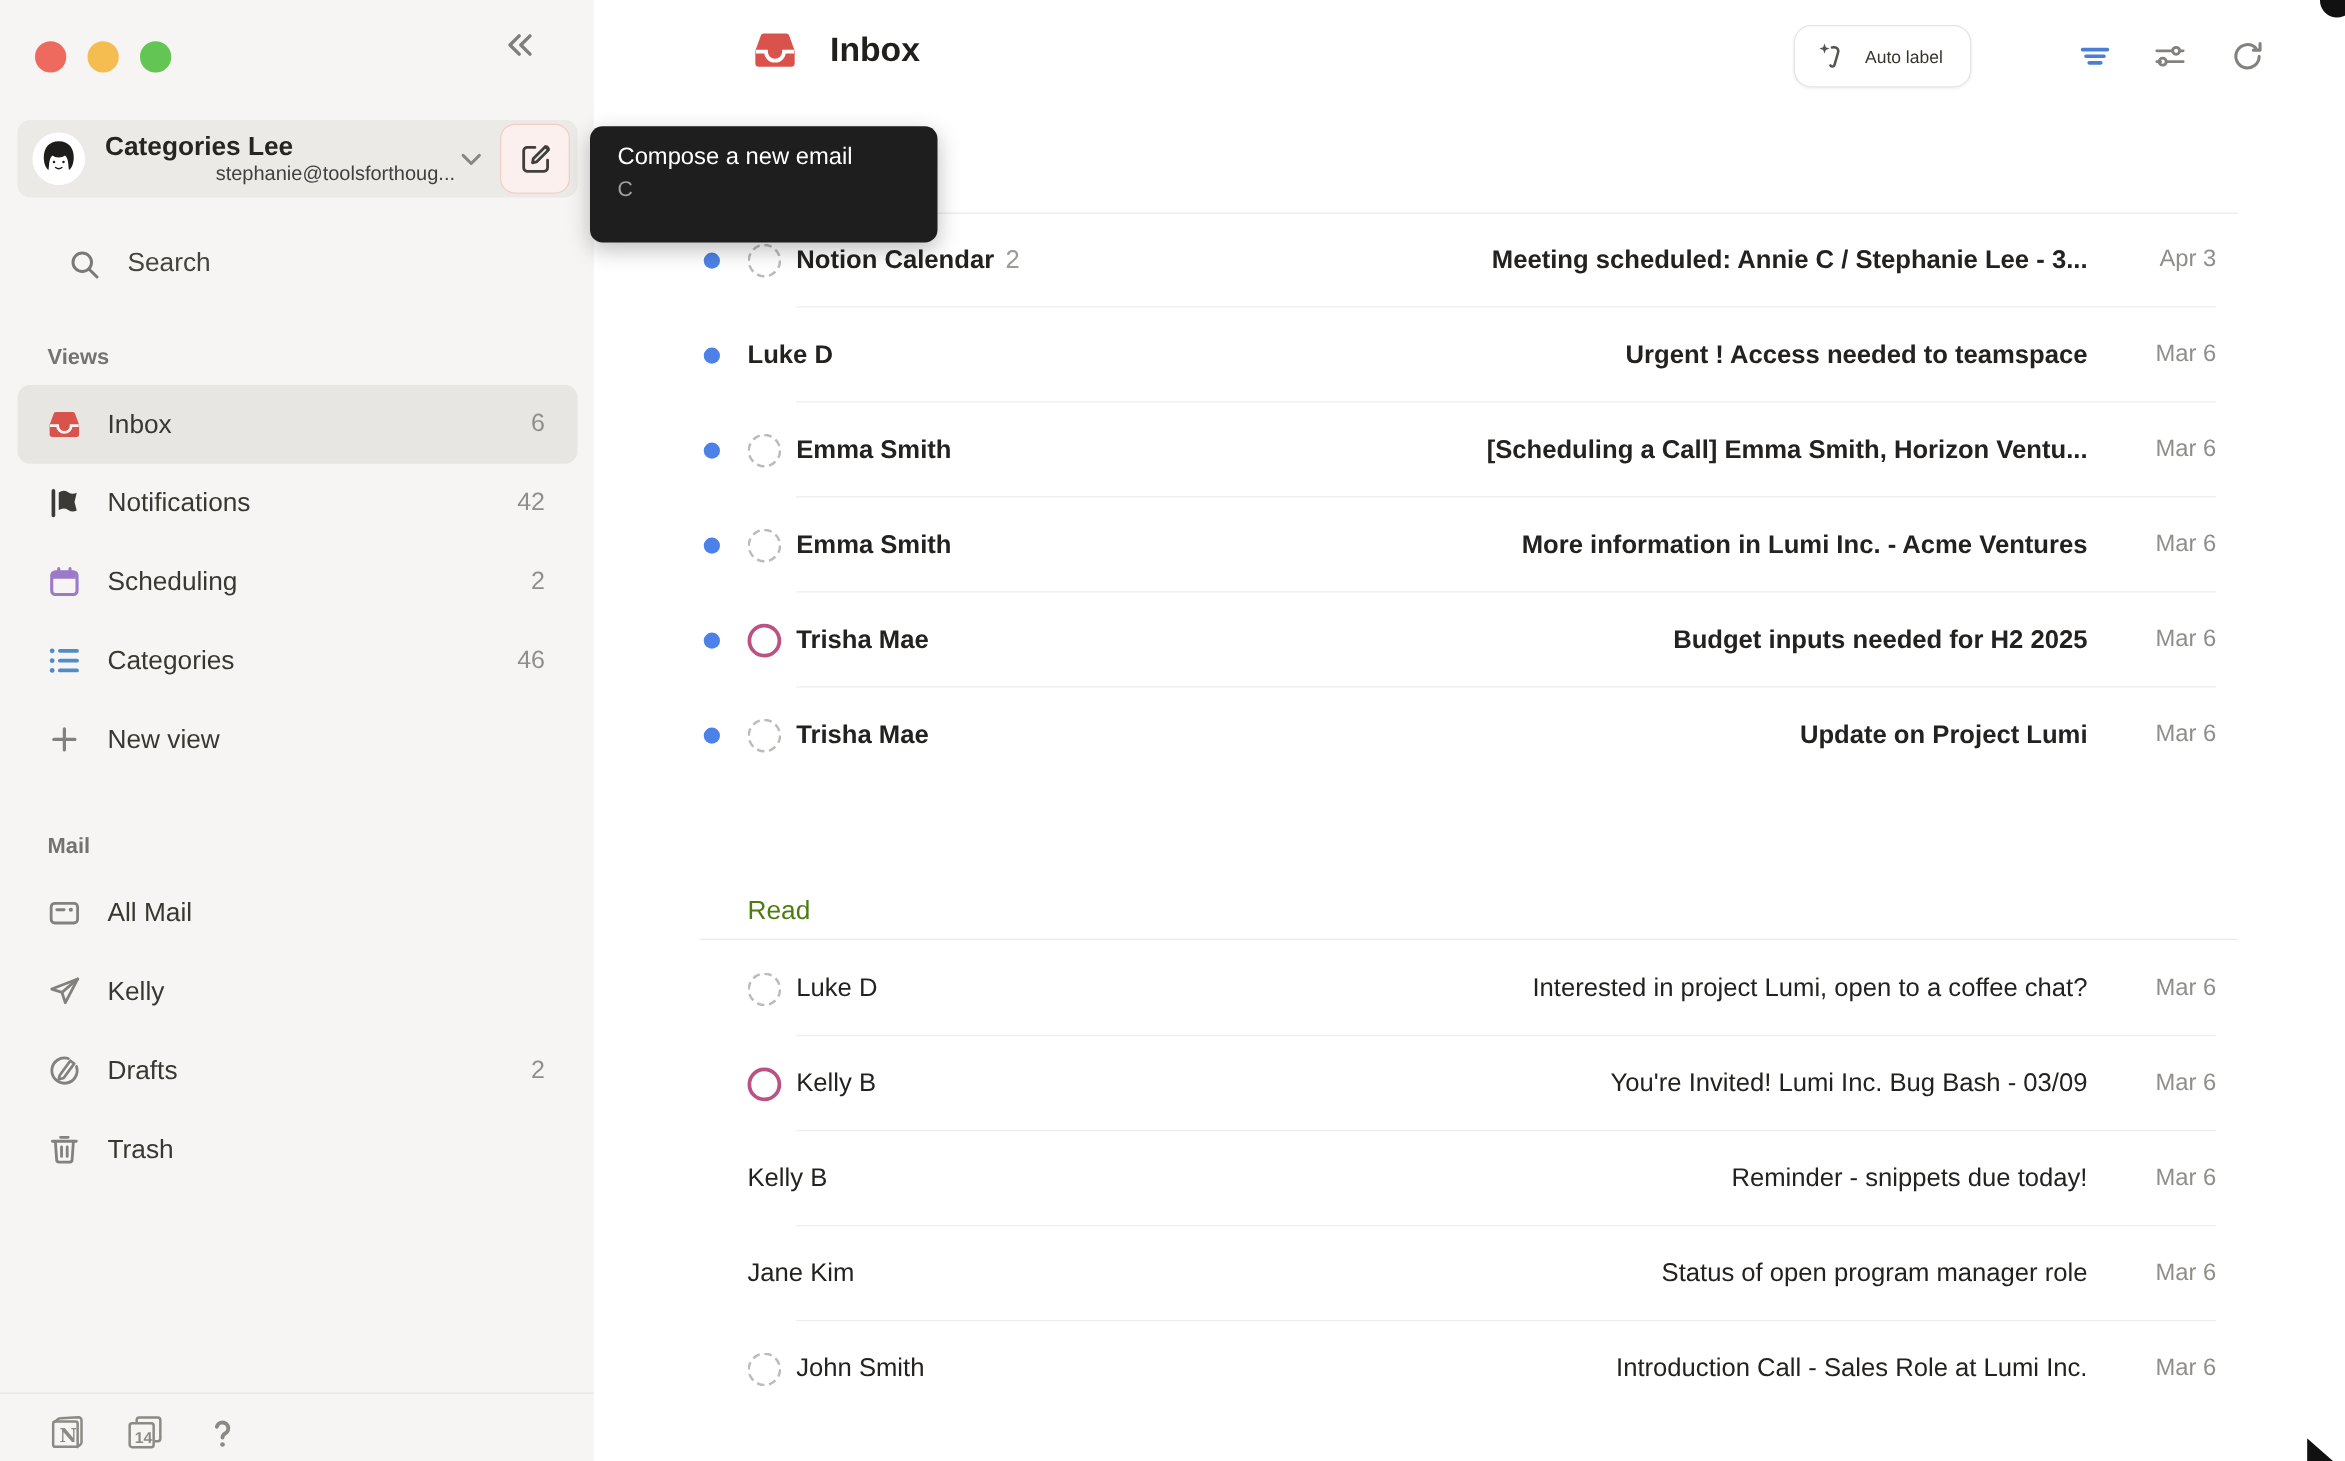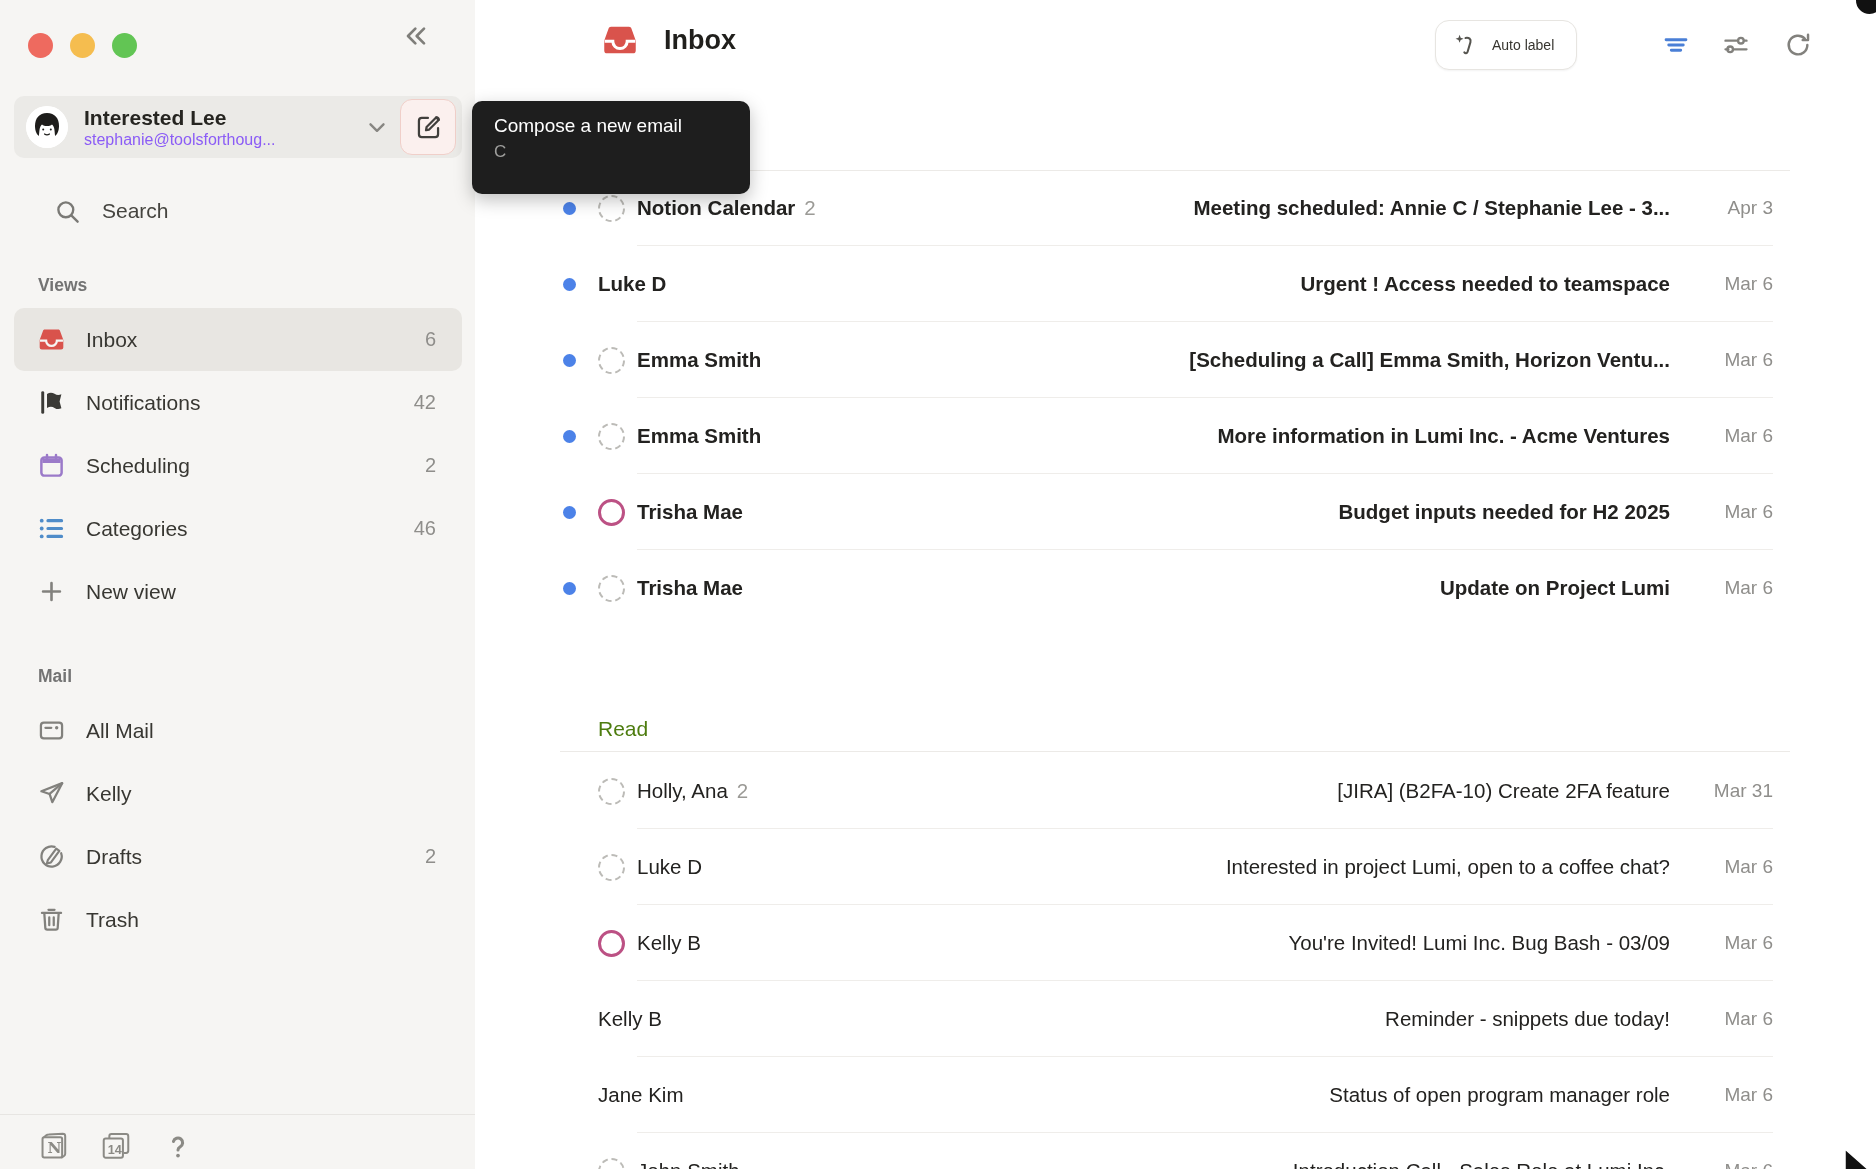--- a/index.html
+++ b/index.html
@@ -14,21 +14,21 @@
   .traffic span{width:25px;height:25px;border-radius:50%;}
   .tl-close{background:#ee6a5f;} .tl-min{background:#f5bd4f;} .tl-zoom{background:#62c554;}
   .collapse-btn{position:absolute;left:400px;top:20px;width:40px;height:40px;color:#7f7e7a;cursor:pointer;}
   .collapse-btn .icon{width:32px;height:32px;}
 
   .profile-card{position:absolute;left:14px;top:96px;width:448px;height:62px;border-radius:10px;
                 background:#ebeae7;display:flex;align-items:center;padding:0 6px 0 12px;box-sizing:border-box;}
   .avatar-img{width:42px;height:42px;border-radius:50%;overflow:hidden;background:#fff;flex:0 0 auto;}
   .profile-meta{flex:1;min-width:0;margin-left:16px;display:flex;flex-direction:column;justify-content:center;}
   .profile-name{font-size:21px;font-weight:bold;color:#262521;line-height:1.2;}
-  .profile-email{font-size:16px;color:#8b5cf6;white-space:nowrap;overflow:hidden;}
+  .profile-email{font-size:16px;color:#404040;white-space:nowrap;overflow:hidden;text-align:right;}
   .profile-chevron{width:26px;height:26px;color:#878682;margin-right:10px;}
   .compose-btn{width:56px;height:56px;border-radius:12px;background:var(--c-compose-bg,#fbf0ee);
                border:1.5px solid var(--c-compose-border,#f0cfc9);box-sizing:border-box;
                display:flex;align-items:center;justify-content:center;color:#403f3c;cursor:pointer;}
   .compose-btn .icon{width:27px;height:27px;}
 
   .search-row{position:absolute;left:30px;top:186px;width:448px;height:50px;display:flex;align-items:center;
               padding-left:24px;box-sizing:border-box;border-radius:10px;cursor:pointer;}
   .search-row .icon{width:27px;height:27px;color:#7a7975;}
   .search-row .lbl{margin-left:21px;font-size:21px;font-weight:500;color:#45443f;}
@@ -122,21 +122,21 @@
       <span class="avatar-img icon">
         <svg viewBox="0 0 42 42">
             <circle cx="21" cy="21" r="21" fill="#fff"></circle>
             <path d="M21 7c-8 0-12 5.5-12 13 0 5 1.8 8.6 3.8 10 .8-4.4.2-9.3 3.2-11.6 2.4 2.1 7.6 2.1 10 0 3 2.3 2.4 7.2 3.2 11.6 2-1.4 3.8-5 3.8-10C33 12.5 29 7 21 7z" fill="#1e1d1b"></path>
             <circle cx="17.2" cy="23.5" r="1" fill="#1e1d1b"></circle>
             <circle cx="24.8" cy="23.5" r="1" fill="#1e1d1b"></circle>
             <path d="M18.5 28c1.6 1.2 3.4 1.2 5 0" stroke="#1e1d1b" stroke-width="1.2" fill="none" stroke-linecap="round"></path>
           </svg>
       </span>
       <span class="profile-meta">
-        <span class="profile-name">Interested Lee</span>
+        <span class="profile-name">Categories Lee</span>
         <span class="profile-email">stephanie@toolsforthoug...</span>
       </span>
       <span class="profile-chevron icon">
         <svg viewBox="0 0 24 24" fill="none" stroke="currentColor" stroke-width="2.2" stroke-linecap="round" stroke-linejoin="round">
             <path d="m6 9.5 6 6 6-6"></path>
           </svg>
       </span>
       <span class="compose-btn">
         <span class="icon">
           <svg viewBox="0 0 24 24" fill="none" stroke="currentColor" stroke-width="2" stroke-linecap="round" stroke-linejoin="round">
@@ -382,27 +382,20 @@
           <span class="mdate">Mar 6</span>
         </div>
       </div>
     <div class="read-header">
       <span class="lbl">Read</span>
     </div>
     <div class="rows" id="read-rows">
         <div class="mail-row">
           <span class="dotcell"></span>
           <span class="avatar-circle dashed"></span>
-          <span class="sender">Holly, Ana<span class="tcount">2</span></span>
-          <span class="subject">[JIRA] (B2FA-10) Create 2FA feature</span>
-          <span class="mdate">Mar 31</span>
-        </div>
-        <div class="mail-row">
-          <span class="dotcell"></span>
-          <span class="avatar-circle dashed"></span>
           <span class="sender">Luke D</span>
           <span class="subject">Interested in project Lumi, open to a coffee chat?</span>
           <span class="mdate">Mar 6</span>
         </div>
         <div class="mail-row">
           <span class="dotcell"></span>
           <span class="avatar-circle ring"></span>
           <span class="sender">Kelly B</span>
           <span class="subject">You're Invited! Lumi Inc. Bug Bash - 03/09</span>
           <span class="mdate">Mar 6</span>

